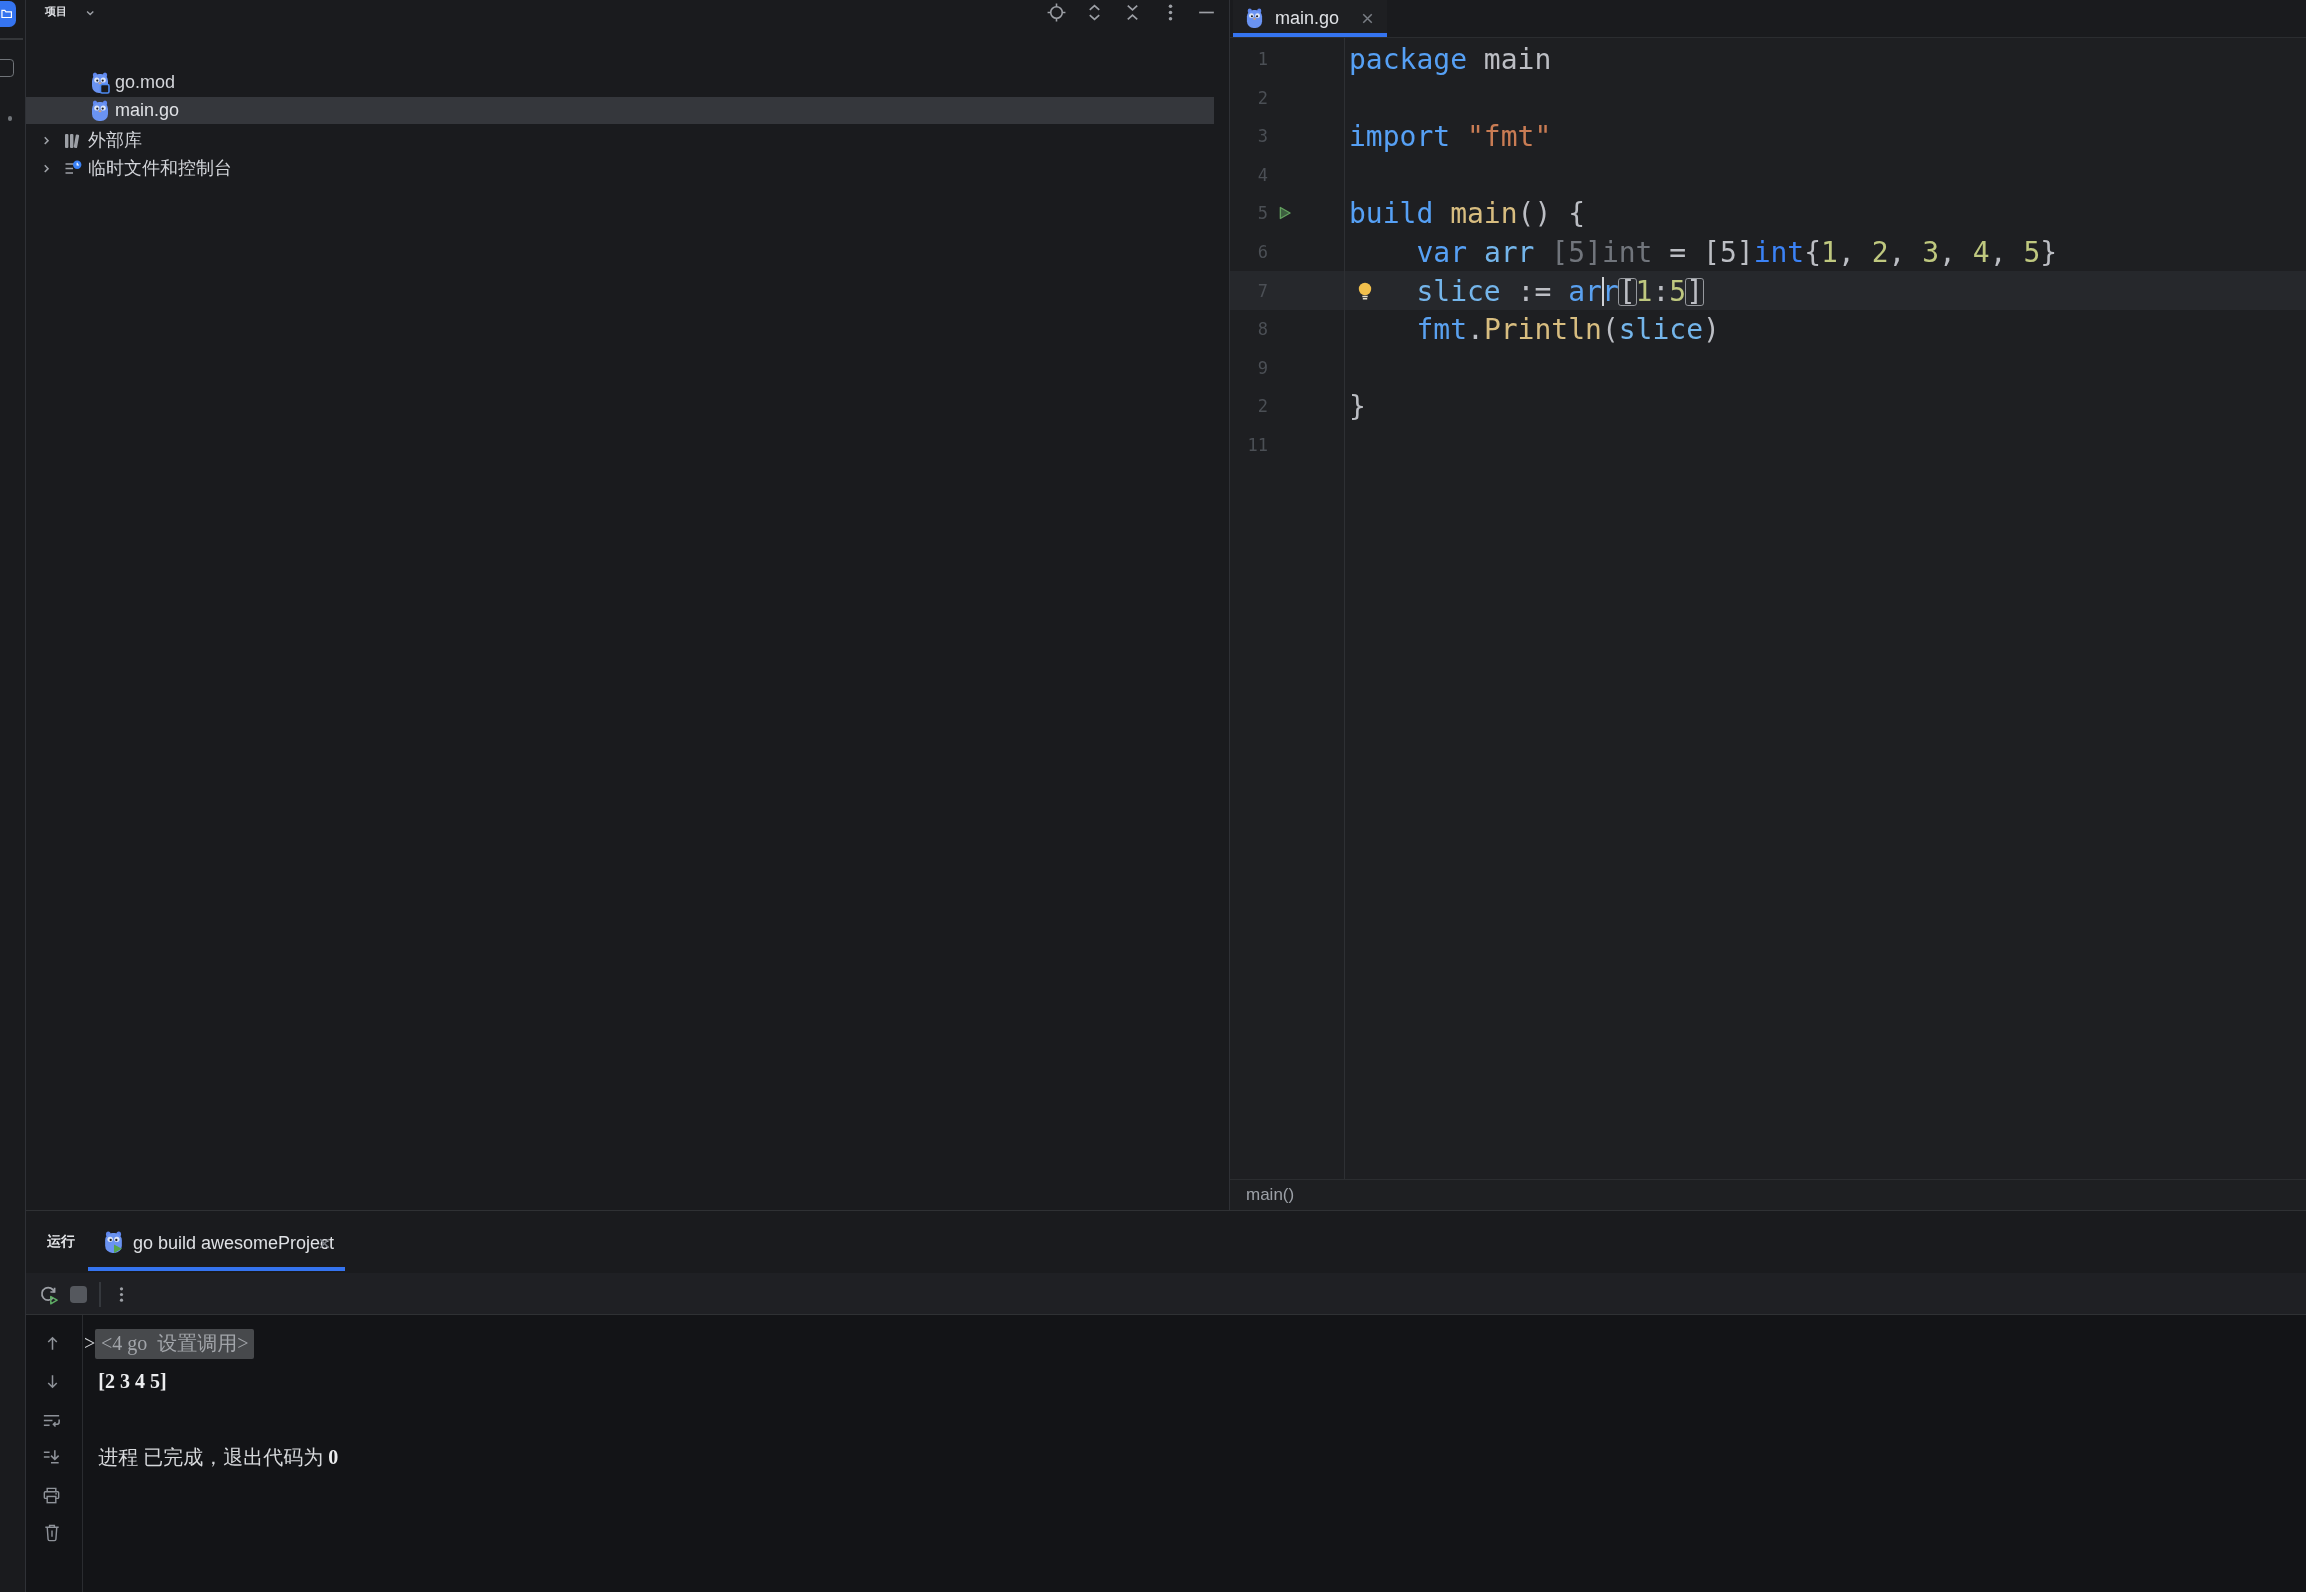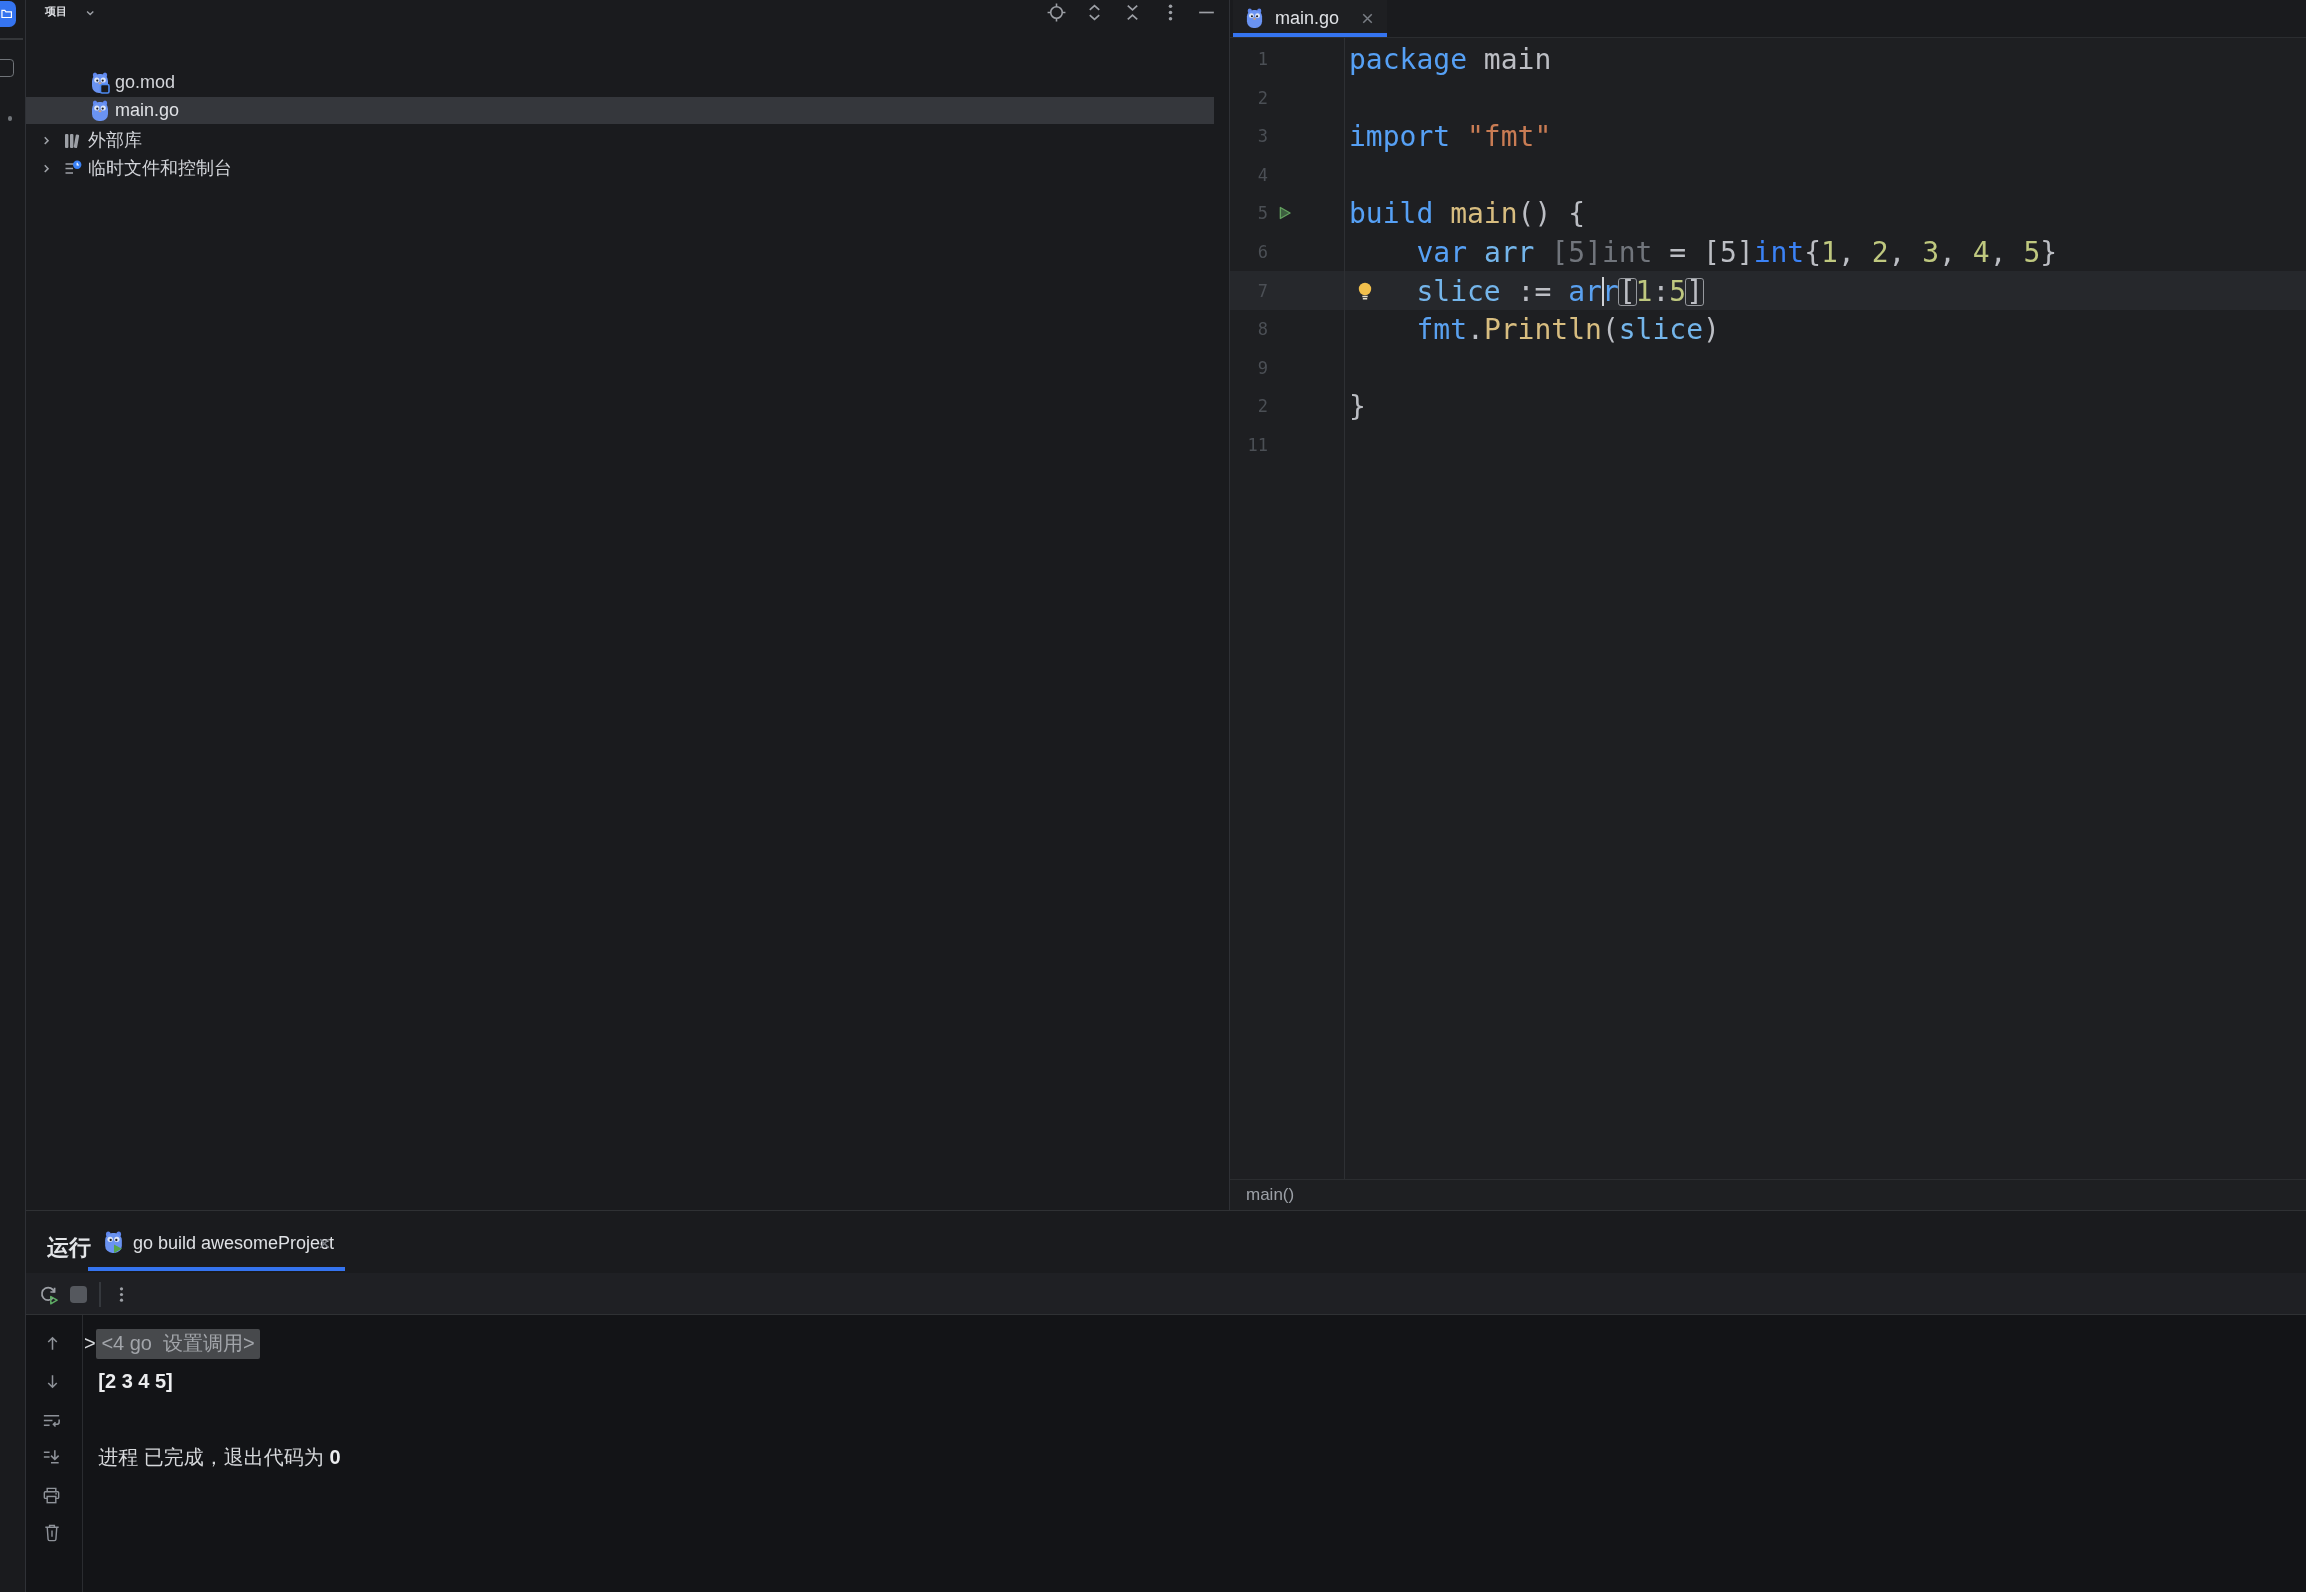--- a/index.html
+++ b/index.html
@@ -34,29 +34,29 @@
   .tk-kw{color:#56A0F5;} .tk-pl{color:#BCBEC4;} .tk-str{color:#C97C54;}
   .tk-fn{color:#D8BD80;} .tk-num{color:#BFC87F;} .tk-gray{color:#71757C;}
   .tk-teal{color:#3b82f6;} .tk-id{color:#74B5EA;} .tk-id2{color:#5AA1F0;}
   .tk-br{display:inline-block;line-height:26px;border:1px solid #96999E;border-radius:2.9px;margin:0 -1px;color:#BCBEC4;}
   #caret{left:1602px;top:277px;width:1.9px;height:28.5px;background:#D0D2D6;}
   #breadcrumb-border{left:1230px;top:1179px;width:1077px;height:1px;background:#2B2D30;}
   #breadcrumb{left:1246px;top:1185px;font-size:17px;color:#9CA0A7;}
   
   #run-top-border{left:26px;top:1210px;width:2281px;height:1px;background:#2F3134;}
   #run-tabrow{left:26px;top:1211px;width:2281px;height:62px;background:#1A1B1E;}
-  #run-title{left:47px;top:1233px;font-size:22px;font-weight:bold;color:#E3E5E8;}
+  #run-title{left:47px;top:1233px;font-size:14px;font-weight:bold;color:#E3E5E8;}
   #run-tab-label{left:133px;top:1233px;font-size:18px;color:#DFE1E5;}
   #run-tab-underline{left:88px;top:1267px;width:257px;height:3.8px;background:#3574F0;}
   #run-toolbar{left:26px;top:1273px;width:2281px;height:42px;background:#1F2024;}
   #run-toolbar-border{left:26px;top:1314px;width:2281px;height:1px;background:#2F3134;}
   #console{left:26px;top:1315px;width:2281px;height:277px;background:#131417;}
   #console-gutter-line{left:82px;top:1315px;width:1px;height:277px;background:#2A2C30;}
   .console-line{position:absolute;left:84px;height:38px;line-height:38px;white-space:pre;
-                font-family:Liberation Sans, sans-serif;font-size:20px;color:#D6D8DB;}
+                font-family:Liberation Serif, serif;font-size:20px;color:#D6D8DB;}
   .console-line.pad{padding-left:14.3px;}
   .ctk-pl{color:#D6D8DB;} .ctk-bold{color:#ECEDEF;font-weight:bold;}
   .ctk-folded{display:inline-block;line-height:29.5px;background:#47494C;color:#A2A5AA;
               padding:0 5.7px;border-radius:1.9px;}
   .gutter-icon{position:absolute;cursor:pointer;}
   .tool-sep{left:99px;top:1282px;width:1.9px;height:25px;background:#35383D;}
 </style>
 </head>
 <body>
 

